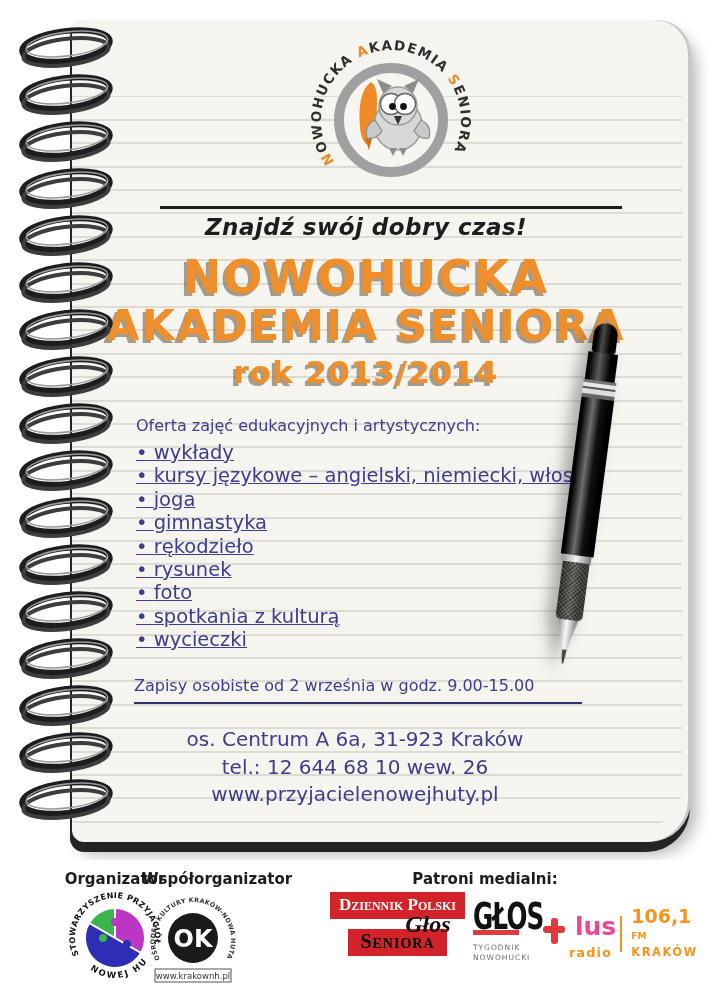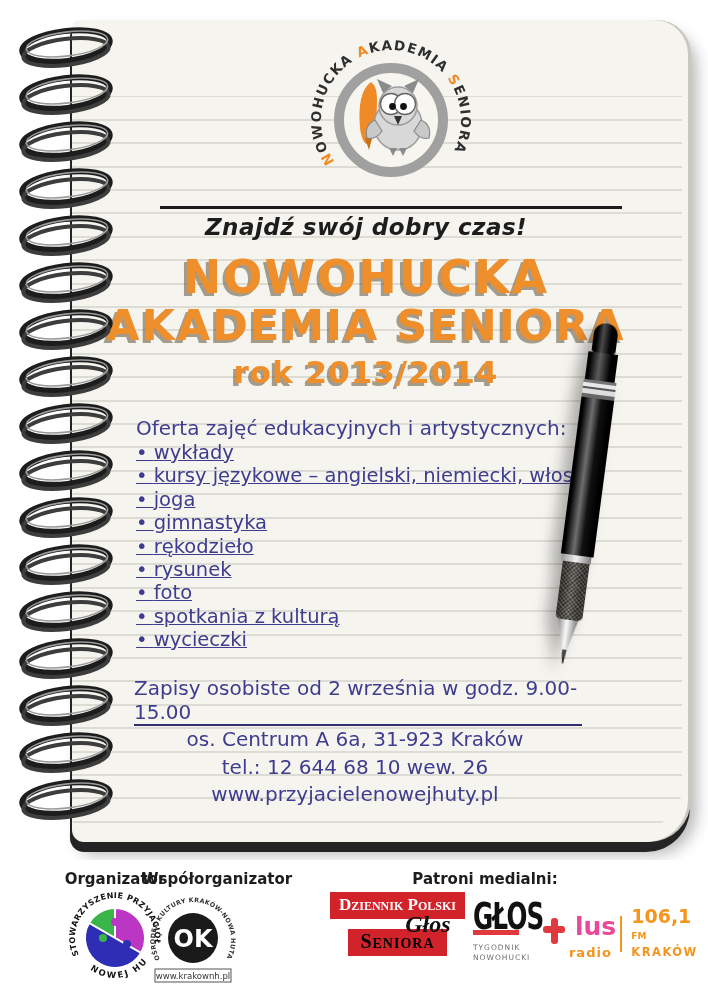--- a/index.html
+++ b/index.html
@@ -34,29 +34,29 @@
   .title{
     position:absolute;left:0;width:588px;text-align:center;
     color:#ee8f2b;font-weight:bold;letter-spacing:2px;
     text-shadow:-3px 3px 0 rgba(99,82,55,.55);
   }
   .title1{top:230px;font-size:46px;}
   .title2{top:280px;font-size:43px;}
   .title3{top:334px;font-size:31px;letter-spacing:1px;}
   
   .ink{color:#3d3c8e;}
-  .offer-heading{position:absolute;left:64px;top:396px;font-size:20px;}
+  .offer-heading{position:absolute;left:64px;top:396px;font-size:16px;}
   .offer-list{
     position:absolute;left:64px;top:421px;margin:0;padding:0;list-style:none;font-size:19.5px;text-decoration:underline;
   }
   .offer-list li{height:23.4px;line-height:23.4px;}
   .offer-list li::before{content:"• ";}
   .signup{
     position:absolute;left:62px;top:656px;width:448px;
-    font-size:20px;padding-bottom:0;border-bottom:2.5px solid #2f2e6e;
+    font-size:16px;padding-bottom:7px;border-bottom:2.5px solid #2f2e6e;
   }
   .address{
     position:absolute;left:0;top:706px;width:566px;text-align:center;
     font-size:20px;line-height:27.5px;
   }
   
   .pen{
     position:absolute;left:580px;top:322px;width:52px;height:380px;z-index:9;
     transform:rotate(7.5deg);transform-origin:16px 10px;
     display:flex;flex-direction:column;align-items:center;

